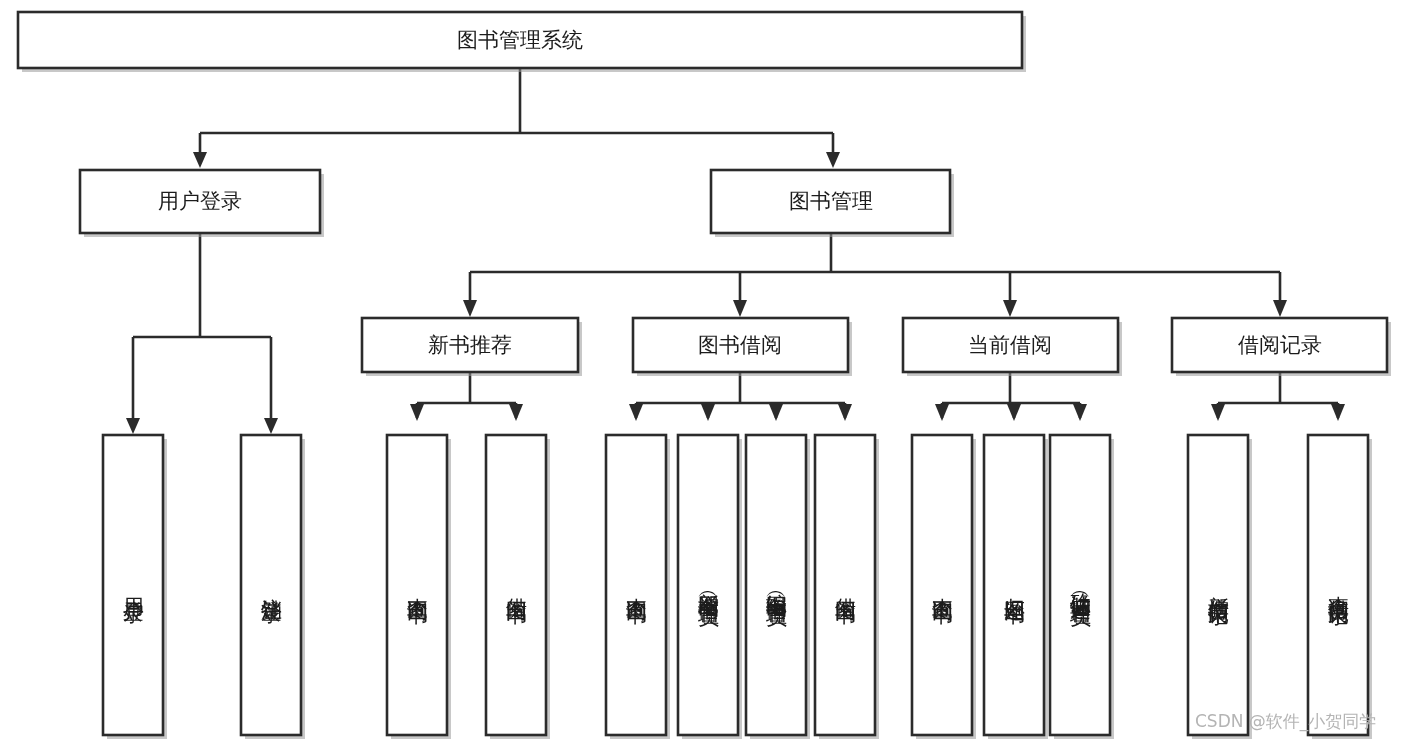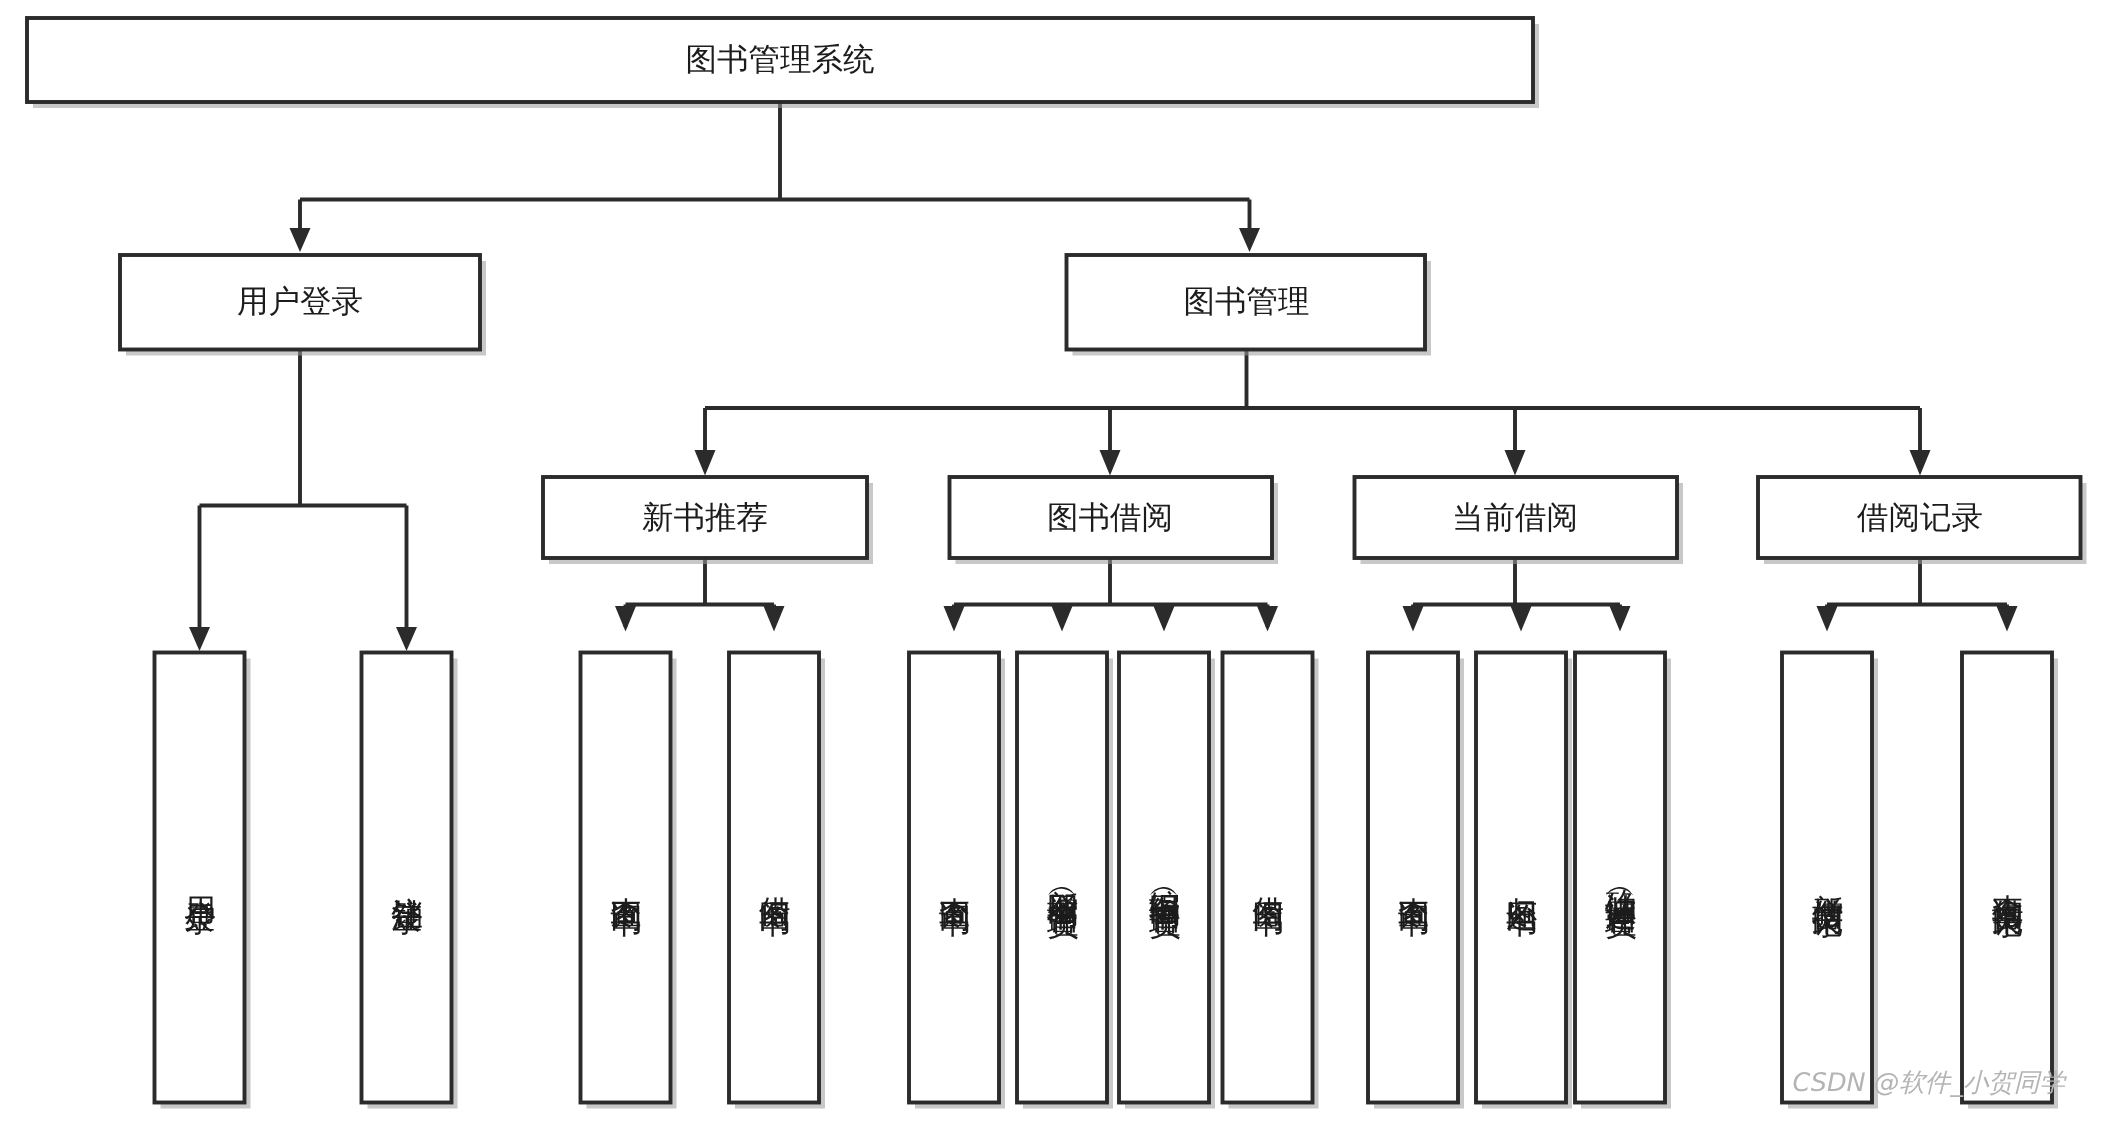--- a/index.html
+++ b/index.html
@@ -263,15 +263,15 @@
   <div class="leaf-label" style="left:606px; top:435px; width:60px; height:300px;">查询图书</div>
   <div class="leaf-label" style="left:678px; top:435px; width:60px; height:300px;">新增图书（管理员）</div>
   <div class="leaf-label" style="left:746px; top:435px; width:60px; height:300px;">编辑图书（管理员）</div>
   <div class="leaf-label" style="left:815px; top:435px; width:60px; height:300px;">借阅图书</div>
   <div class="leaf-label" style="left:912px; top:435px; width:60px; height:300px;">查询图书</div>
   <div class="leaf-label" style="left:984px; top:435px; width:60px; height:300px;">归还图书</div>
   <div class="leaf-label" style="left:1050px; top:435px; width:60px; height:300px;">确认归还（管理员）</div>
   <div class="leaf-label" style="left:1188px; top:435px; width:60px; height:300px;">新增借阅记录</div>
   <div class="leaf-label" style="left:1308px; top:435px; width:60px; height:300px;">查询借阅记录</div>
 
-  <div class="watermark" style="left:1195px; top:710px;font-style:italic;">CSDN @软件_小贺同学</div>
+  <div class="watermark" style="left:1195px; top:710px;">CSDN @软件_小贺同学</div>
 
 </div>
 
 </body></html>

